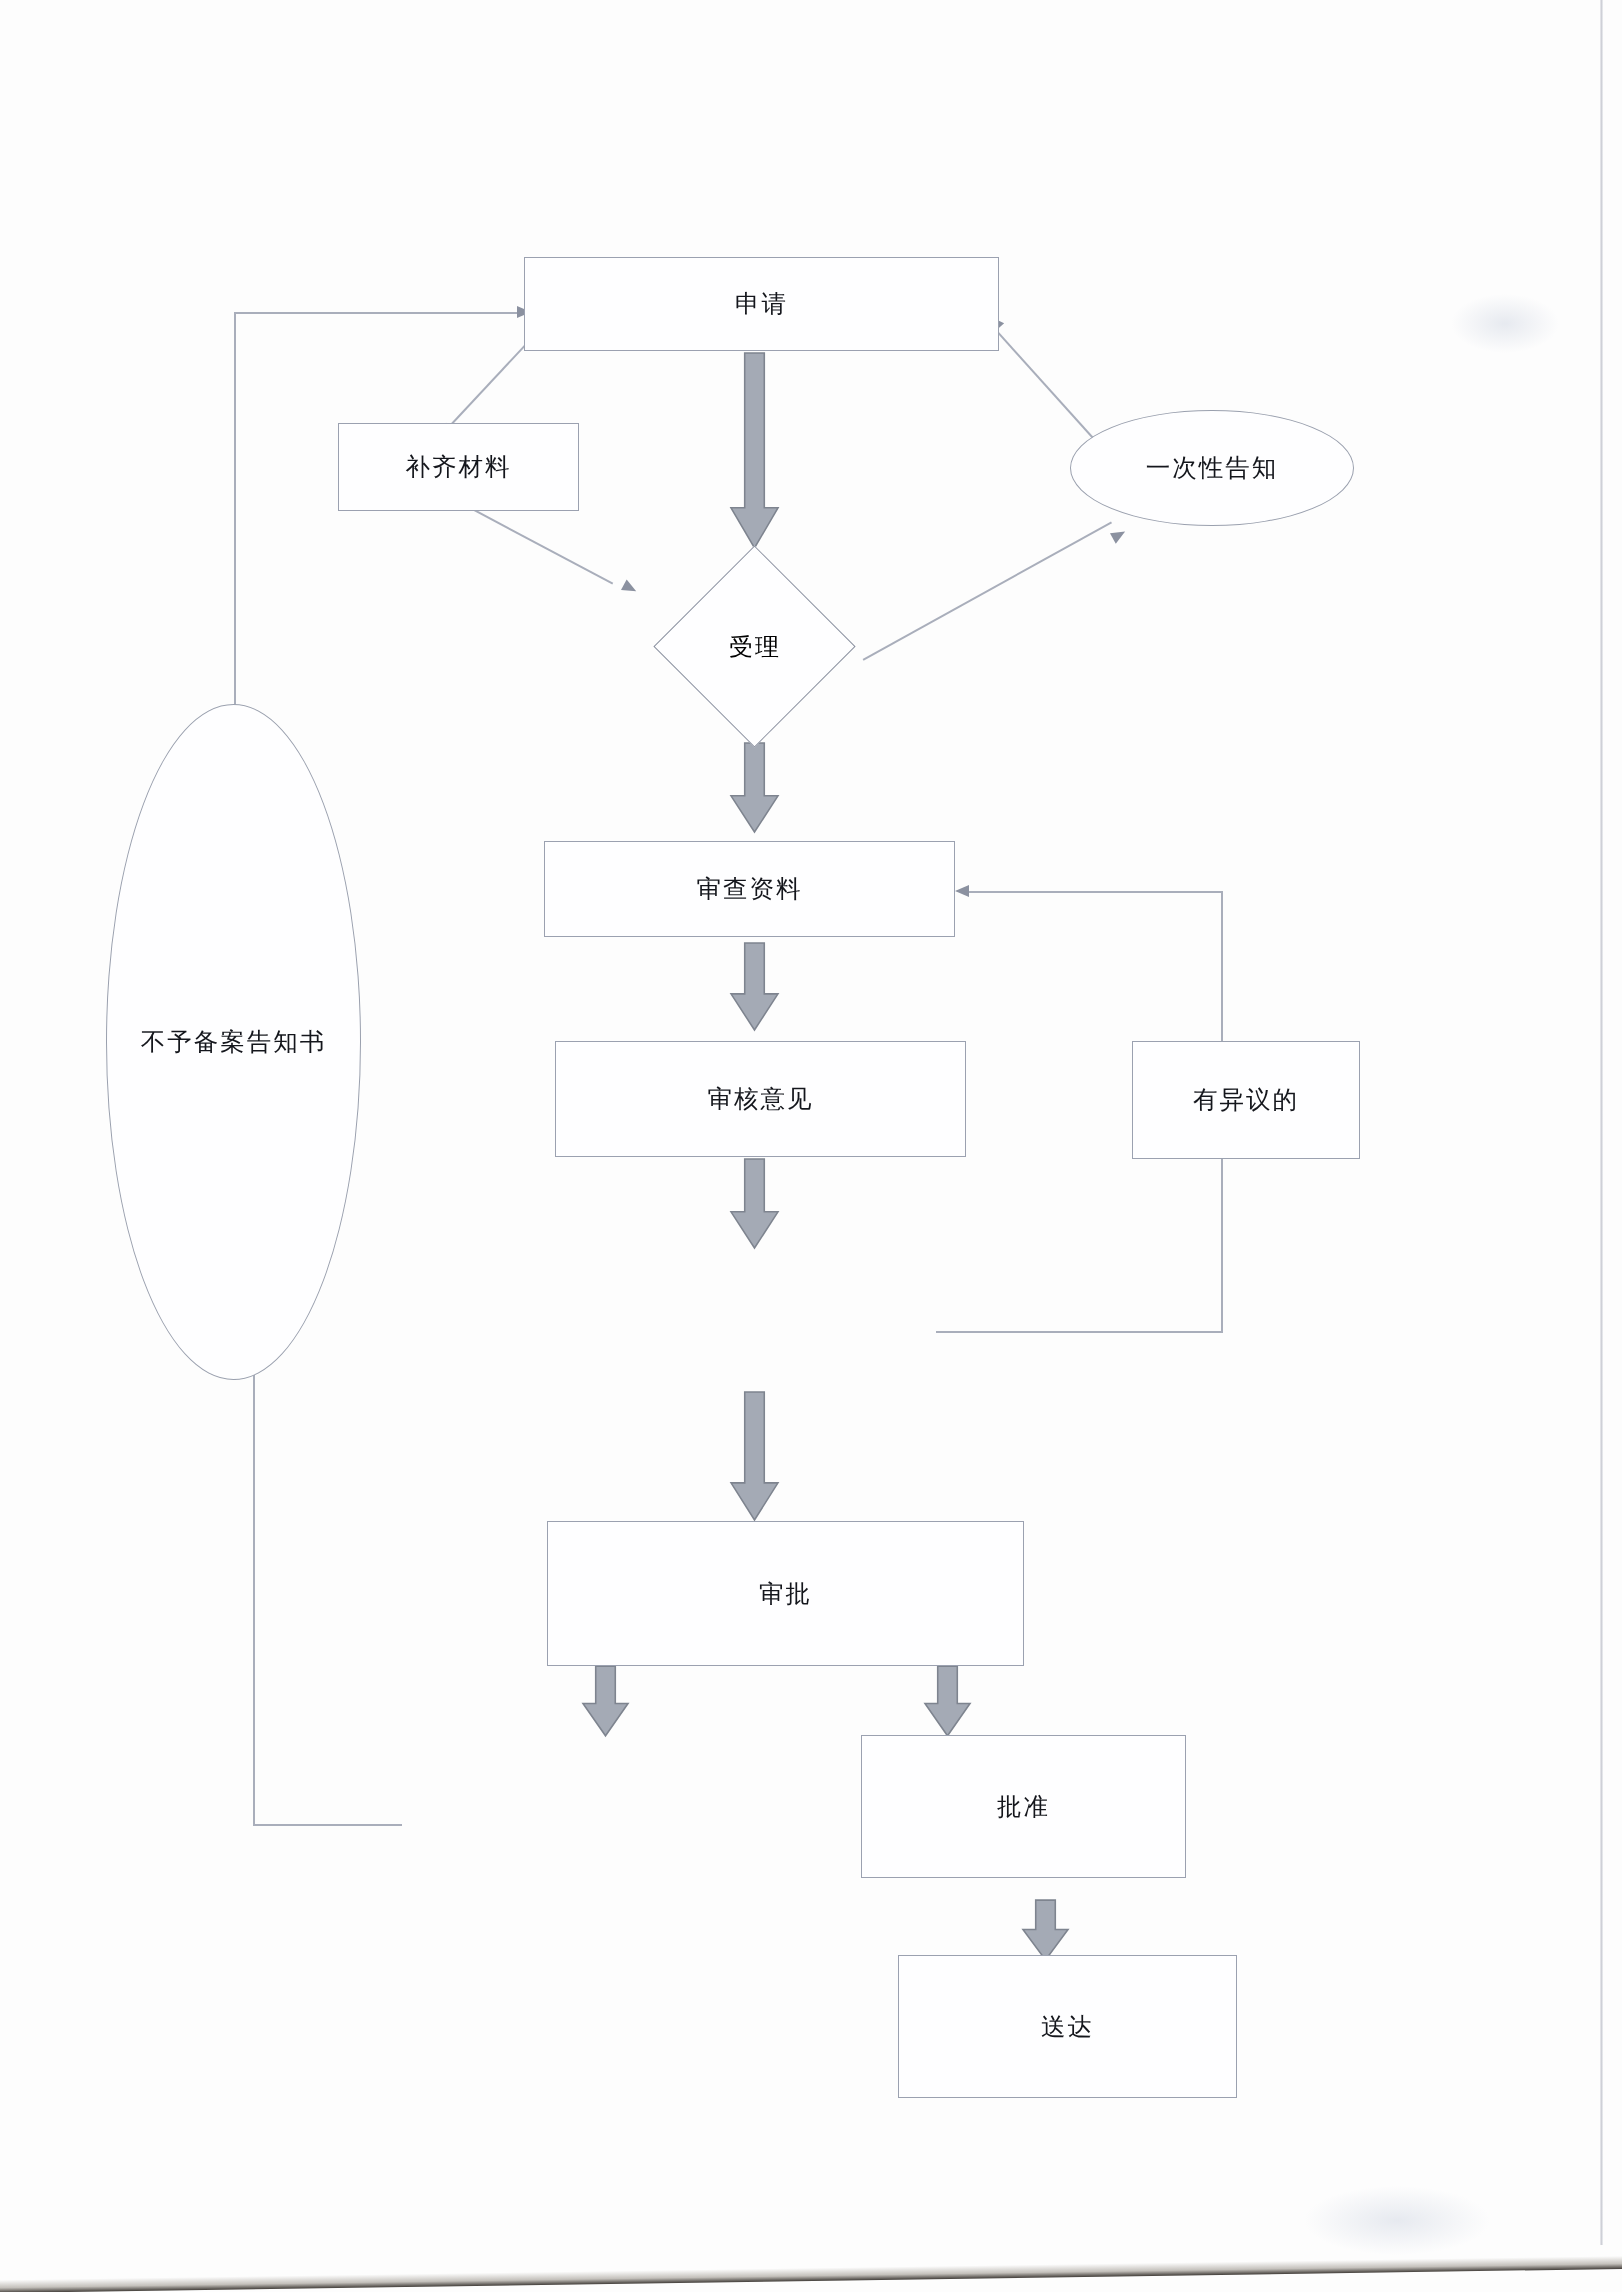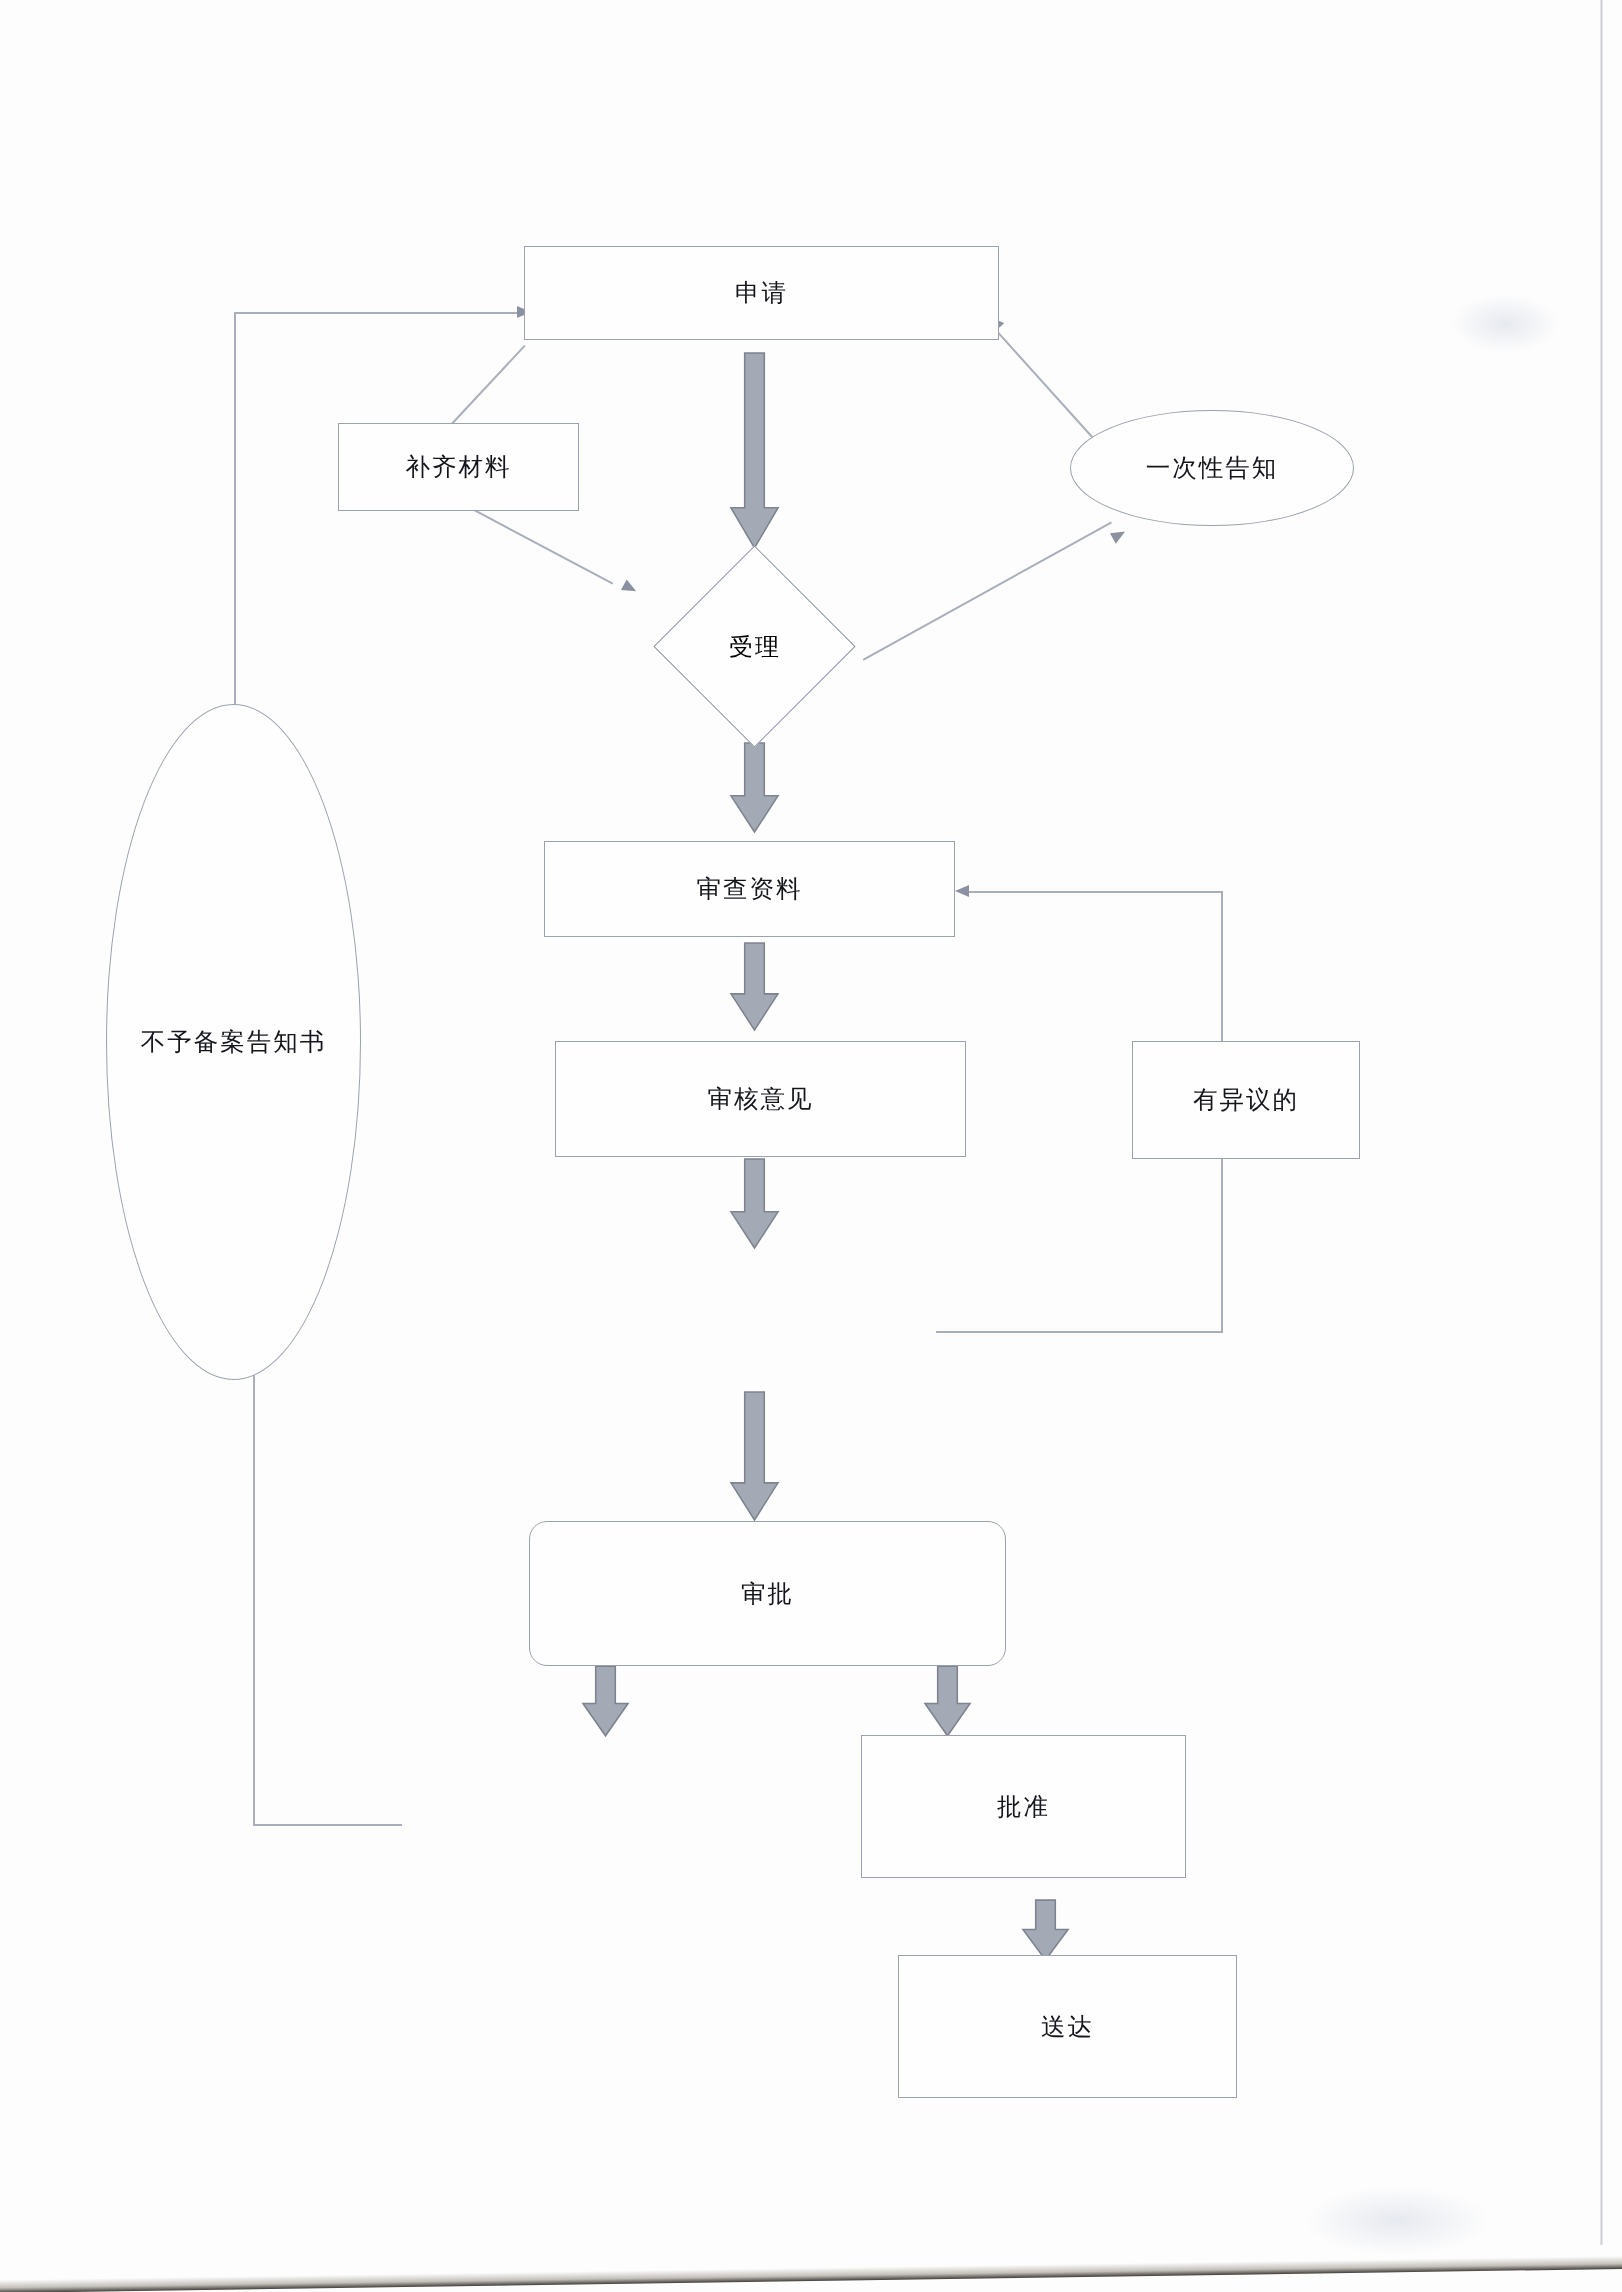--- a/index.html
+++ b/index.html
@@ -179,21 +179,21 @@
       <polygon points="14,0 34,0 34,38 47,38 24,71 1,38 14,38" fill="#a4aab5" stroke="#7e848f" stroke-width="1.6"></polygon>
     </svg>
   </div>
 
   <div class="block-arrow" style="left:1022px; top:1900px;">
     <svg width="47" height="61" viewBox="0 0 48 62">
       <polygon points="14,0 34,0 34,30 47,30 24,61 1,30 14,30" fill="#a4aab5" stroke="#7e848f" stroke-width="1.6"></polygon>
     </svg>
   </div>
 
-  <div class="node rect" style="left:524px; top:246px; width:475px; height:94px;">
+  <div class="node rect" style="left:524px; top:257px; width:475px; height:94px;">
     <span>申请</span>
   </div>
 
   <div class="node rect" style="left:338px; top:423px; width:241px; height:88px;">
     <span>补齐材料</span>
   </div>
 
   <div class="node ellipse" style="left:1070px; top:410px; width:284px; height:116px;">
     <span>一次性告知</span>
   </div>
@@ -214,21 +214,21 @@
 
   <div class="node rect" style="left:555px; top:1041px; width:411px; height:116px;">
     <span>审核意见</span>
   </div>
 
   <div class="node rect" style="left:1132px; top:1041px; width:228px; height:118px;">
     <span>有异议的</span>
   </div>
 
 
-  <div class="node rect" style="left:529px; top:1521px; width:477px; height:145px;border-radius:18px;">
+  <div class="node rect" style="left:547px; top:1521px; width:477px; height:145px;">
     <span>审批</span>
   </div>
 
 
   <div class="node rect" style="left:861px; top:1735px; width:325px; height:143px;">
     <span>批准</span>
   </div>
 
   <div class="node rect" style="left:898px; top:1955px; width:339px; height:143px;">
     <span>送达</span>

